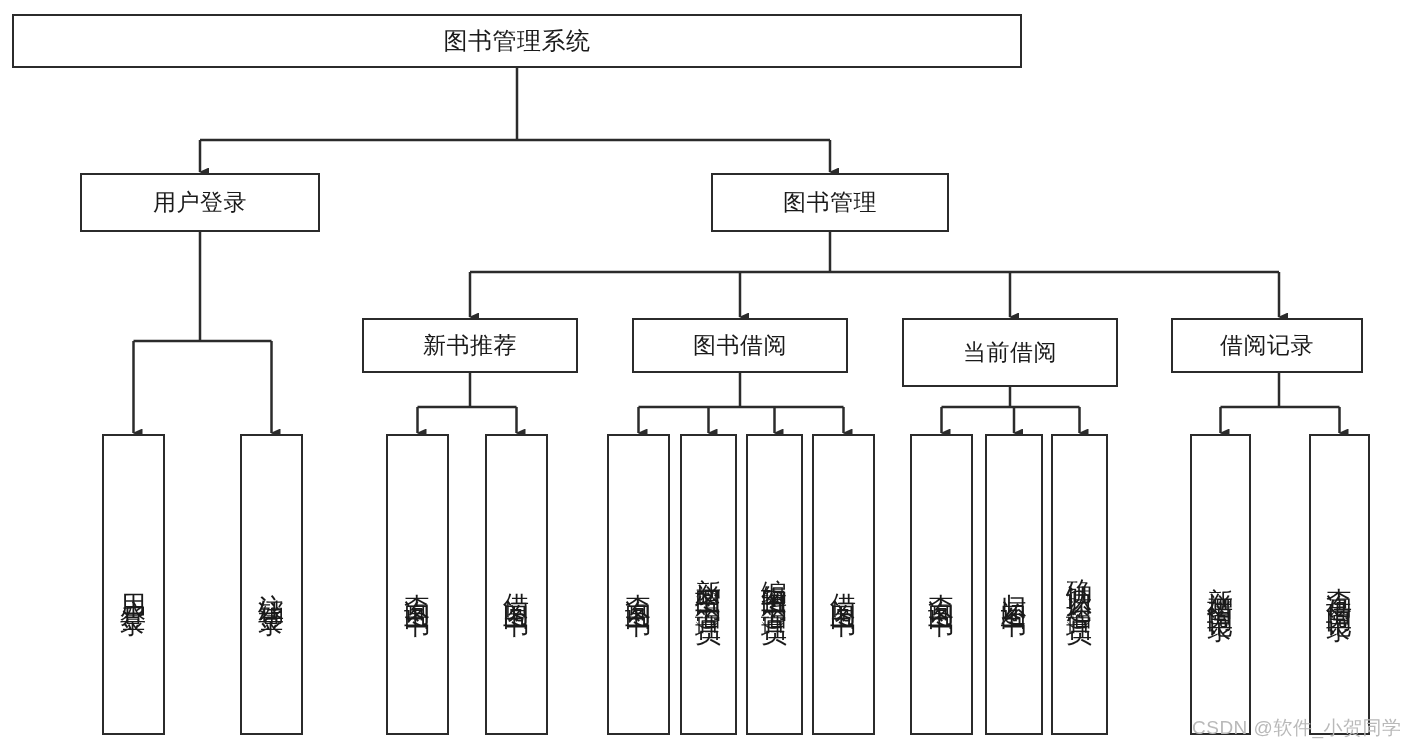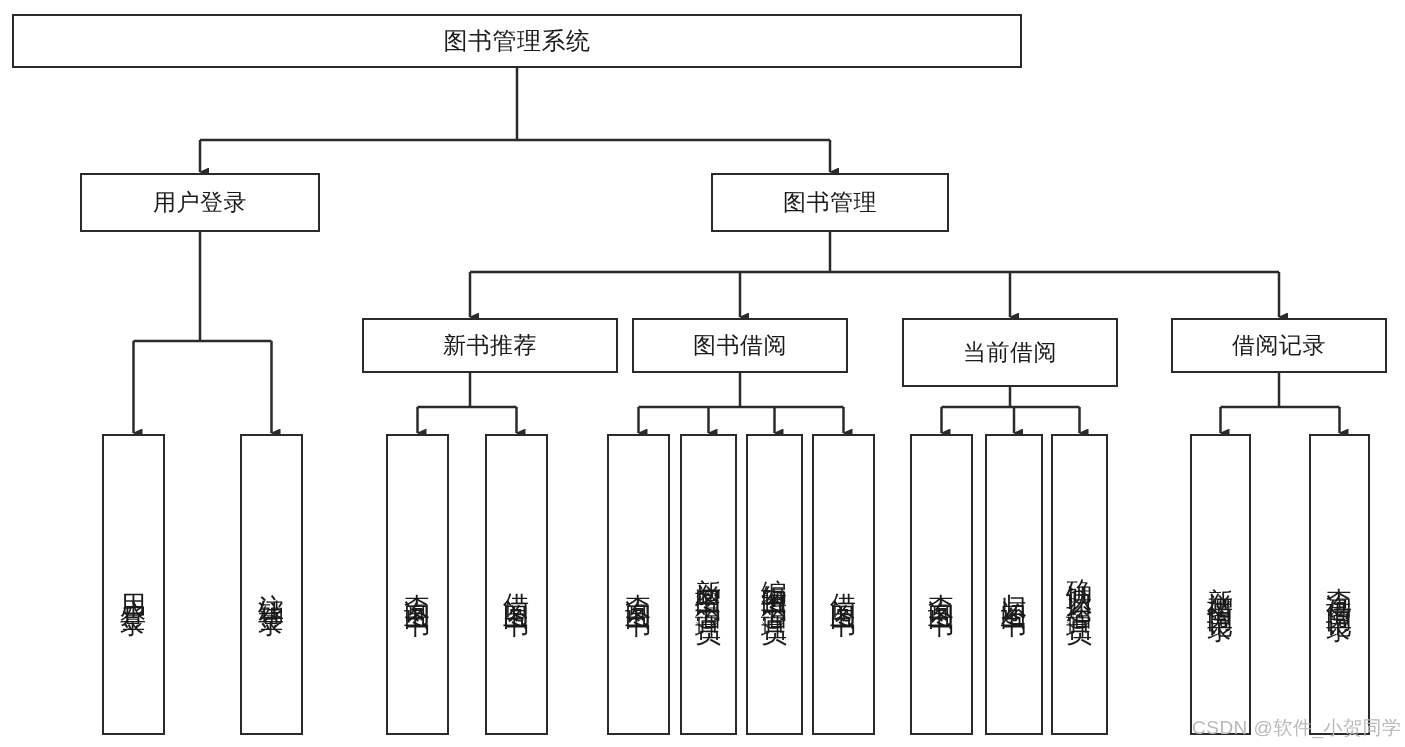--- a/index.html
+++ b/index.html
@@ -121,30 +121,30 @@
   <div id="node-layer">
       <div class="node horiz root" style="left: 12px; top: 14px; width: 1010px; height: 54px;">
         <span class="node-label">图书管理系统</span>
       </div>
       <div class="node horiz" style="left: 80px; top: 173px; width: 240px; height: 59px;">
         <span class="node-label">用户登录</span>
       </div>
       <div class="node horiz" style="left: 711px; top: 173px; width: 238px; height: 59px;">
         <span class="node-label">图书管理</span>
       </div>
-      <div class="node horiz" style="left: 362px; top: 318px; width: 256px; height: 55px;">
+      <div class="node horiz" style="left: 362px; top: 318px; width: 216px; height: 55px;">
         <span class="node-label">新书推荐</span>
       </div>
       <div class="node horiz" style="left: 632px; top: 318px; width: 216px; height: 55px; justify-content: center;">
         <span class="node-label">图书借阅</span>
       </div>
       <div class="node horiz" style="left: 902px; top: 318px; width: 216px; height: 69px;">
         <span class="node-label">当前借阅</span>
       </div>
-      <div class="node horiz" style="left: 1171px; top: 318px; width: 216px; height: 55px;">
+      <div class="node horiz" style="left: 1171px; top: 318px; width: 192px; height: 55px;">
         <span class="node-label">借阅记录</span>
       </div>
       <div class="node vert" style="left: 102px; top: 434px; width: 63px; height: 301px;">
         <span class="node-label">用户登录</span>
       </div>
       <div class="node vert" style="left: 240px; top: 434px; width: 63px; height: 301px;">
         <span class="node-label">注销登录</span>
       </div>
       <div class="node vert" style="left: 386px; top: 434px; width: 63px; height: 301px;">
         <span class="node-label">查询图书</span>

